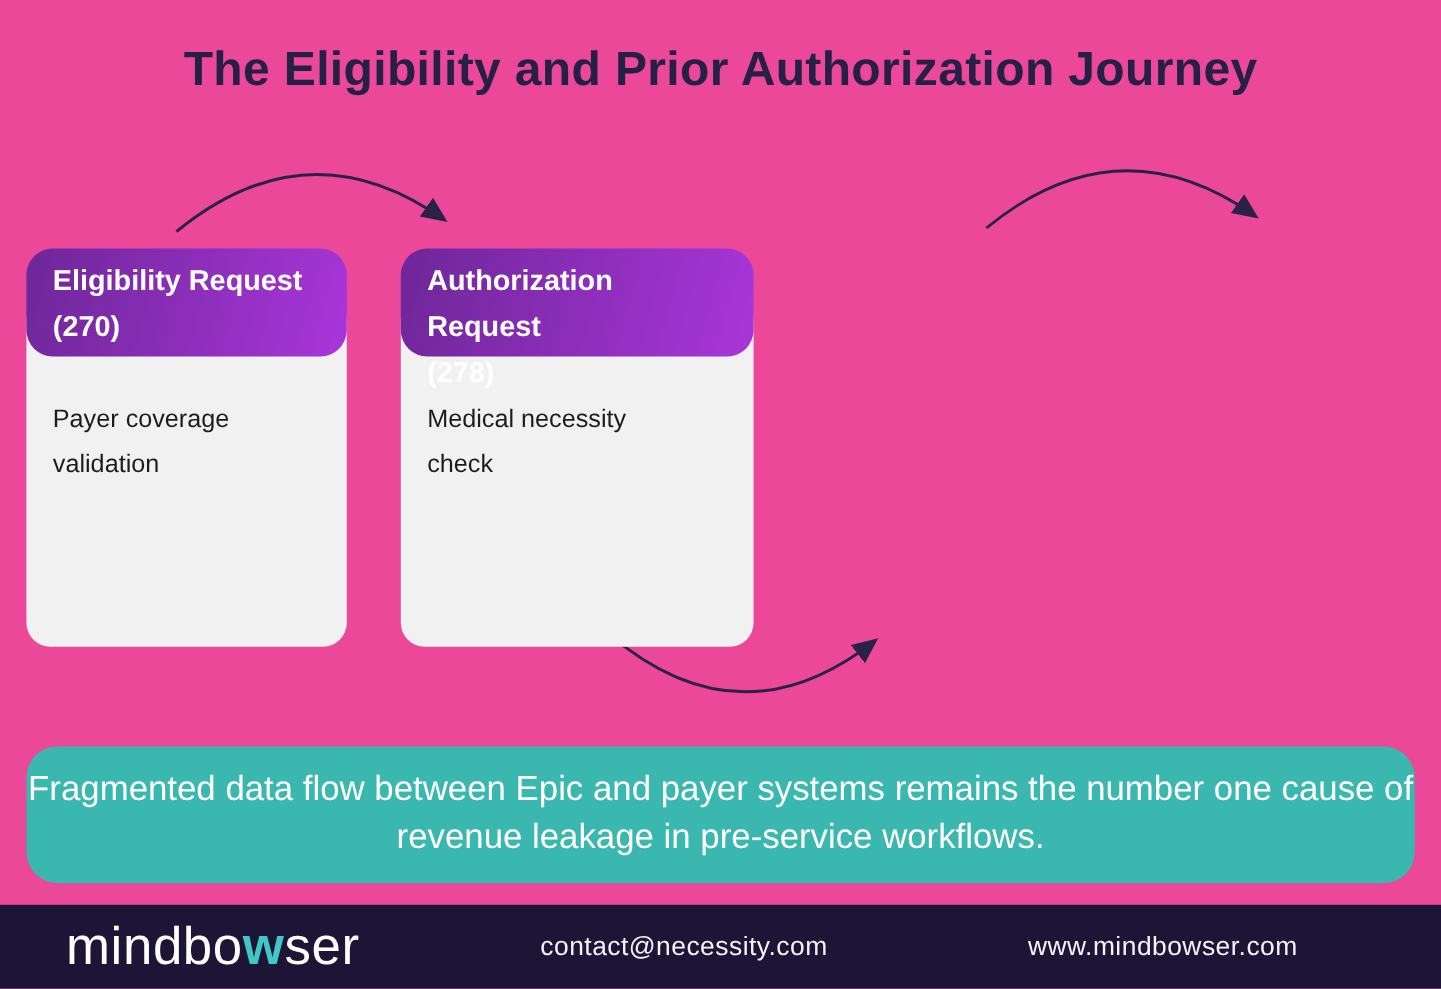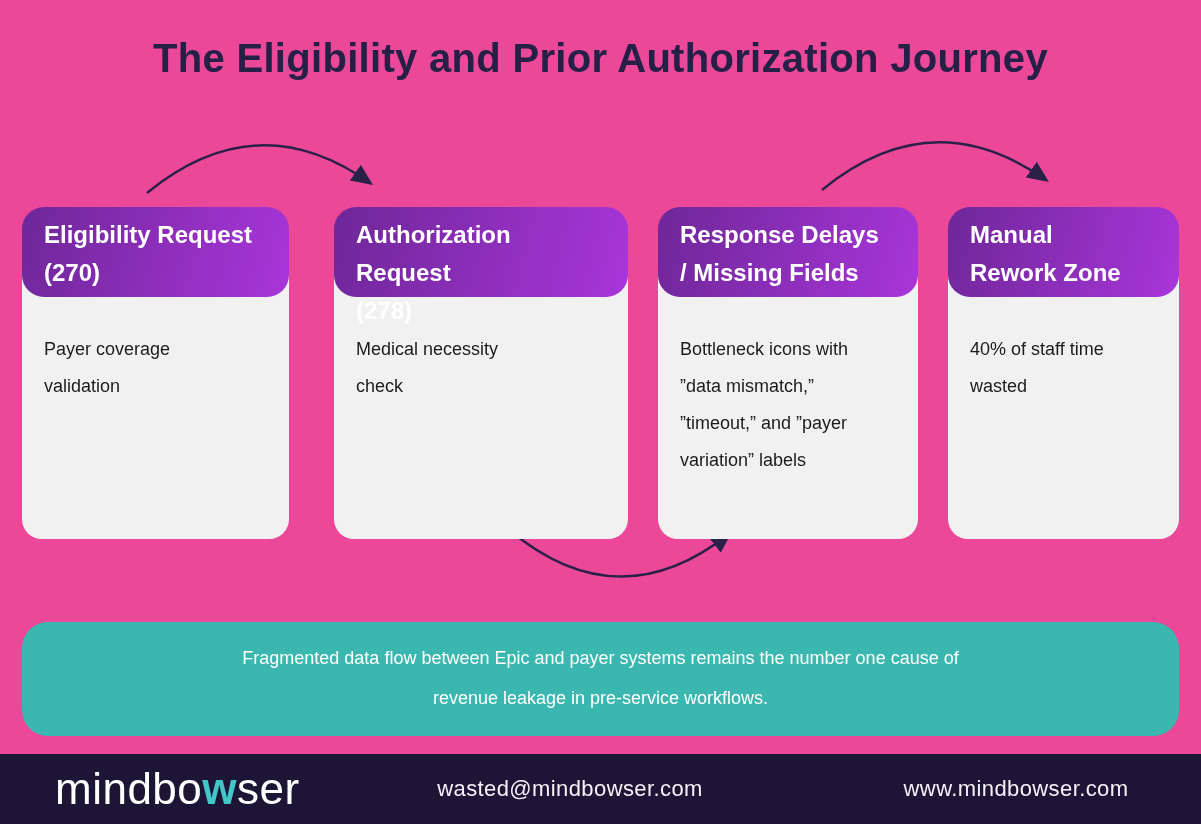--- a/index.html
+++ b/index.html
@@ -22,50 +22,50 @@
     border-radius:22px;
     background:linear-gradient(105deg, #6e2798 0%, #a935da 100%);
     color:#ffffff; font-size:24px; font-weight:700;
     line-height:38px; padding:9px 22px 0 22px;
     white-space:pre-line;
   }
   .card-body {
     position:relative; z-index:1; margin-top:-50px; height:292px;
     background:#f1f1f1; border-radius:20px;
     padding:84px 22px 20px 22px;
-    font-size:18px; color:#1c1c1c; line-height:37px;
+    font-size:21px; color:#1c1c1c; line-height:37px;
     white-space:pre-line;
   }
   .card-1 { left:22px;  width:267px; }
   .card-2 { left:318px; width:310px;padding-left:16px; }
   .card-3 { left:658px; width:260px; }
   .card-4 { left:948px; width:231px; }
 
   .banner {
     position:absolute; left:22px; top:622px; width:1157px; height:114px;
     background:#3ab7ae; border-radius:26px;
-    color:#ffffff; font-size:18px; font-weight:500; line-height:40px;
+    color:#ffffff; font-size:29px; font-weight:500; line-height:40px;
     text-align:center; padding-top:16px; white-space:pre-line;
   }
 
   .footer {
     position:absolute; left:0; bottom:0; width:1201px; height:70px;
     background:#1d1535; color:#ffffff;
   }
   .logo {
     position:absolute; left:55px; top:50%; transform:translateY(-50%);
     font-size:44px; font-weight:500; letter-spacing:0.5px; color:#ffffff;
   }
   .logo .logo-w { color:#41c7c7; font-weight:600; }
   .footer-email, .footer-site {
     position:absolute; top:50%; transform:translate(-50%,-50%);
     font-size:22px; font-weight:300; color:#f4f2f8; letter-spacing:0.4px;
   }
   .footer-email { left:570px; }
-  .footer-site  { left:1016px; }
+  .footer-site  { left:969px; }
 </style>
 </head>
 <body>
 
 <div class="canvas">
 
   <h1 class="page-title">The Eligibility and Prior Authorization Journey</h1>
 
   <svg class="arrows-svg" width="1201" height="824" viewBox="0 0 1201 824">
     <defs>
@@ -85,38 +85,24 @@
 validation</div>
   </div>
 
   <div class="card card-2">
     <div class="card-header">Authorization Request
 (278)</div>
     <div class="card-body">Medical necessity
 check</div>
   </div>
 
-  <div class="card card-3">
-    <div class="card-header">Response Delays
-/ Missing Fields</div>
-    <div class="card-body">Bottleneck icons with
-”data mismatch,”
-”timeout,” and ”payer
-variation” labels</div>
-  </div>
 
-  <div class="card card-4">
-    <div class="card-header">Manual
-Rework Zone</div>
-    <div class="card-body">40% of staff time
-wasted</div>
-  </div>
 
   <div class="banner">Fragmented data flow between Epic and payer systems remains the number one cause of
 revenue leakage in pre-service workflows.</div>
 
   <div class="footer">
     <div class="logo"><span>mindbo</span><span class="logo-w">w</span><span>ser</span></div>
-    <div class="footer-email">wasted@mindbowser.com</div>
+    <div class="footer-email">contact@necessity.com</div>
     <div class="footer-site">www.mindbowser.com</div>
   </div>
 
 </div>
 
 </body></html>

